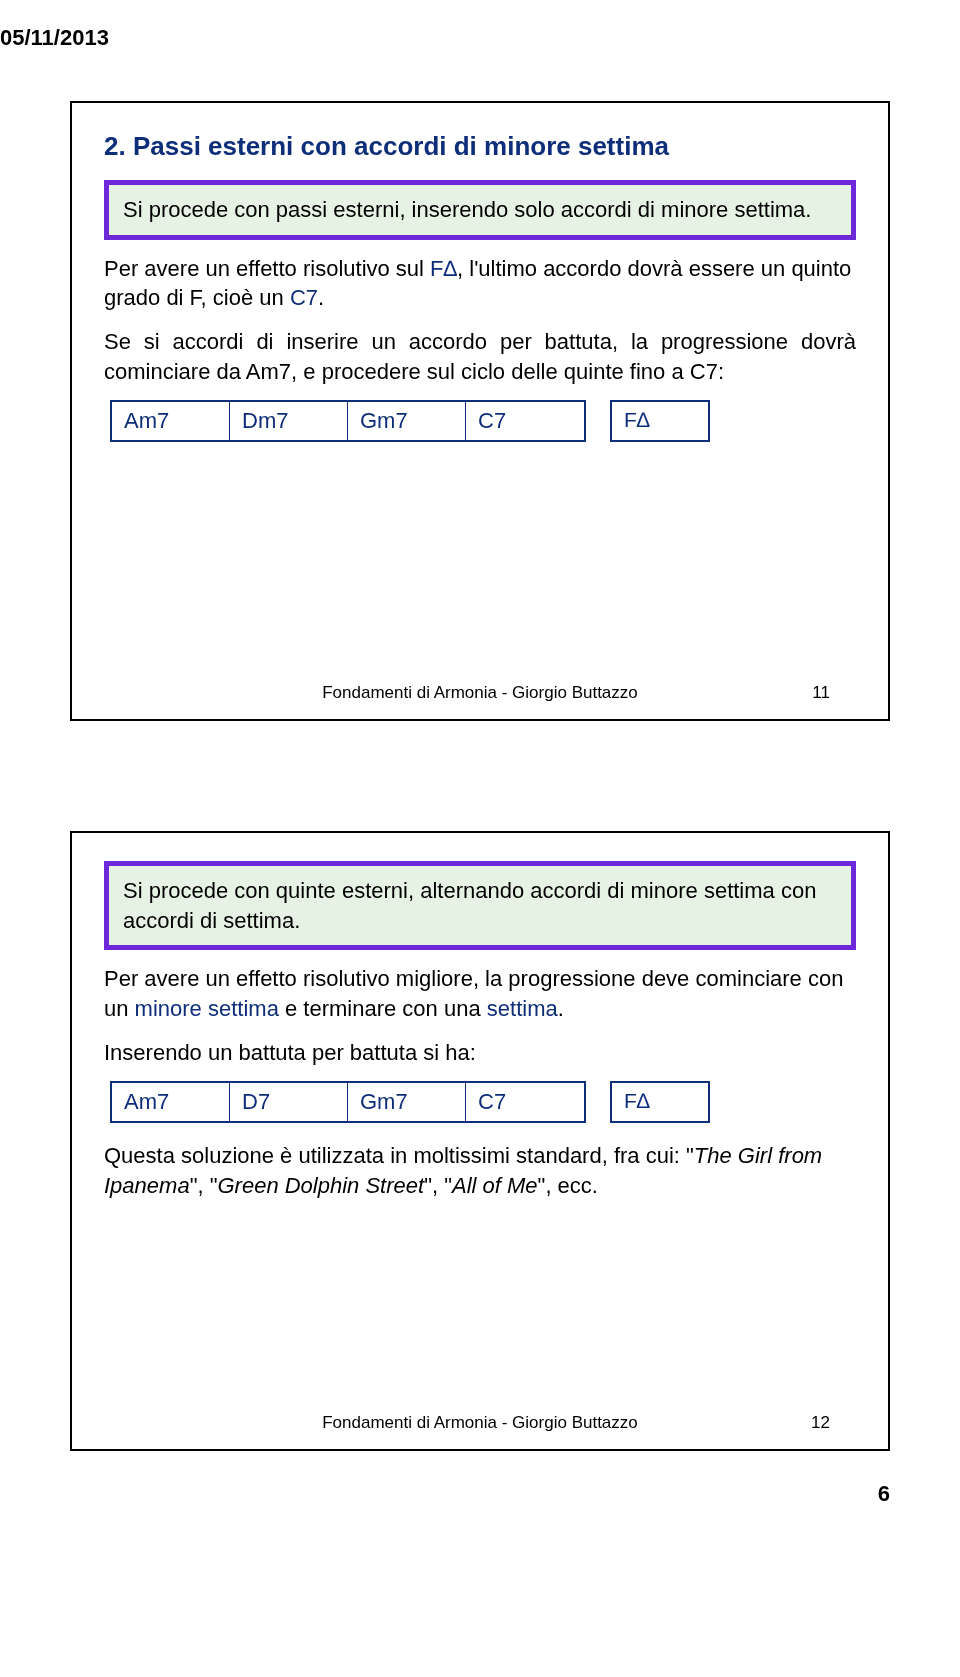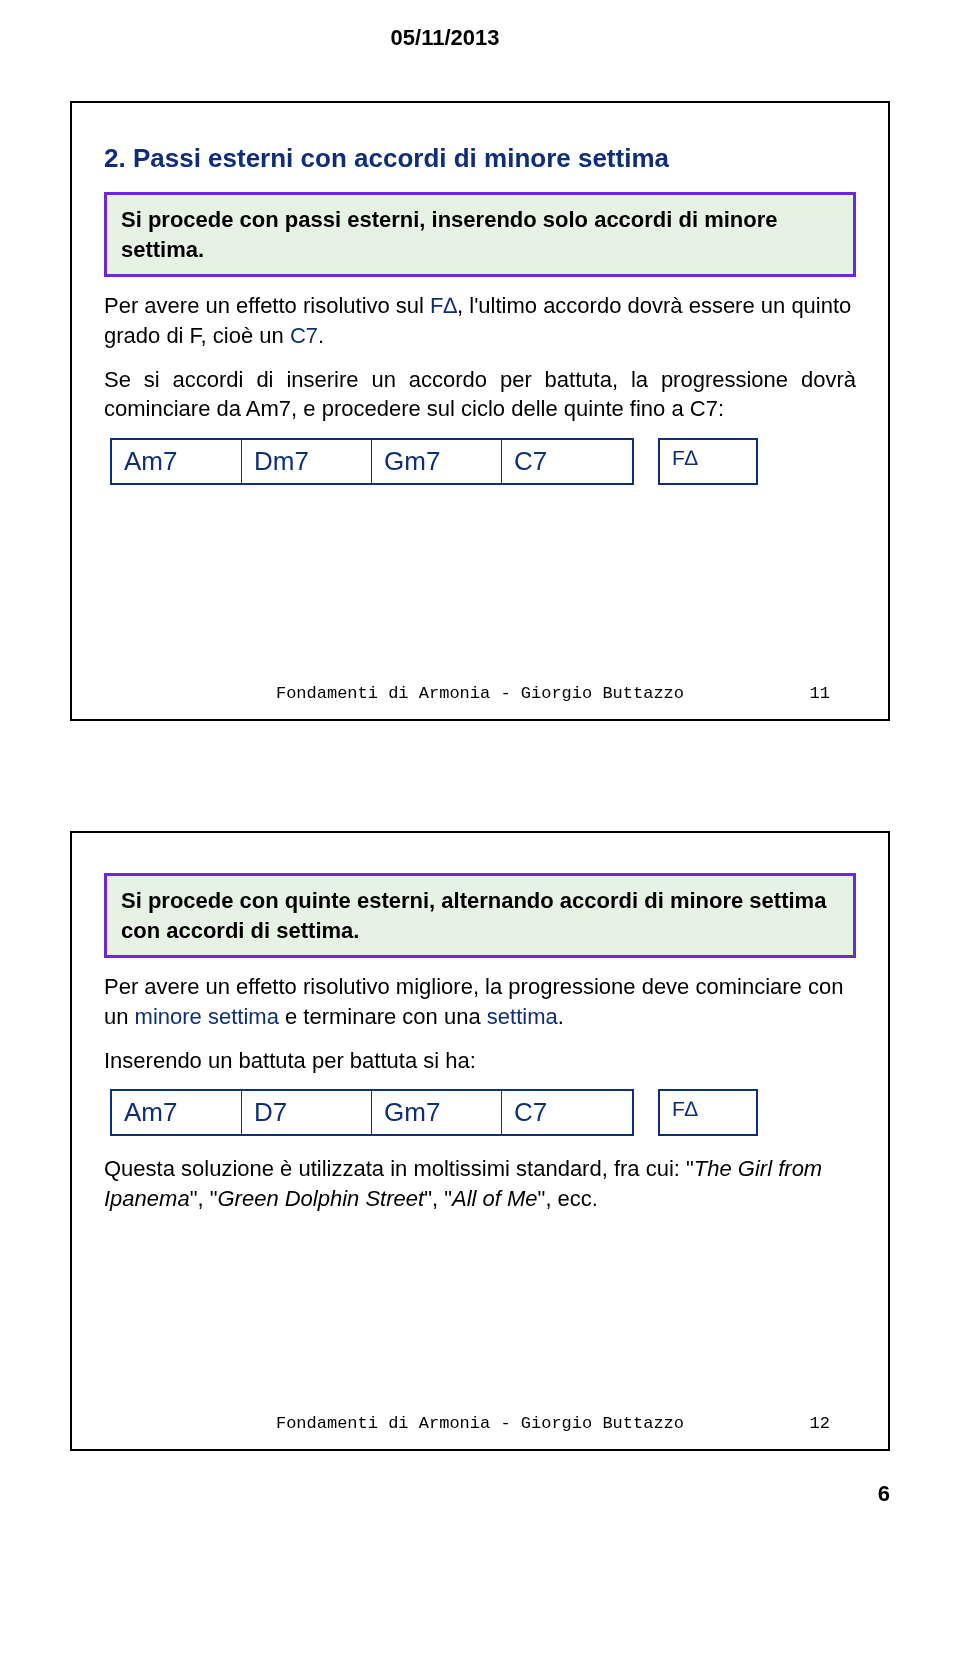--- a/index.html
+++ b/index.html
@@ -5,46 +5,45 @@
   * { box-sizing: border-box; margin: 0; padding: 0; }
   body {
     background: #ffffff;
     font-family: Arial, Helvetica, sans-serif;
     width: 960px;
     margin: 0 auto;
     color: #000;
     font-size: 22px;
   }
   .page-date {
-    text-align: center;
+    text-align: left;
     padding: 25px 70px 0 0;
     font-weight: bold;
     font-size: 22px;
   }
   .slide {
     border: 2px solid #000;
     margin: 50px 70px 0 70px;
-    padding: 40px 32px 20px 32px;
+    padding: 28px 32px 20px 32px;
     position: relative;
     min-height: 620px;
   }
   .slide-title {
     color: #0e2e7a;
     font-weight: bold;
     font-size: 26px;
     margin-bottom: 18px;
   }
   .callout {
     background: #e6f2e3;
-    border: 3px solid #6d28d9;
+    border: 5px solid #6d28d9;
     padding: 10px 14px;
     margin-bottom: 14px;
     font-size: 22px;
     line-height: 1.35;
-    font-weight: bold;
   }
   .para {
     font-size: 22px;
     line-height: 1.35;
     margin-bottom: 14px;
   }
   .para.justify { text-align: justify; }
   .blue { color: #0e2e7a; }
   .italic { font-style: italic; }
   .chord-row {
@@ -53,47 +52,47 @@
     margin: 14px 0 18px 0;
     padding-left: 6px;
   }
   .chord-group {
     display: flex;
     border: 2px solid #0e2e7a;
     overflow: hidden;
   }
   .chord {
     color: #0e2e7a;
-    font-size: 26px;
+    font-size: 22px;
     font-weight: normal;
     padding: 6px 0;
     text-align: left;
     padding-left: 12px;
     border-right: 1px solid #0e2e7a;
-    width: 130px;
+    width: 118px;
   }
   .chord:last-child { border-right: none; }
   .chord-single {
     border: 2px solid #0e2e7a;
     color: #0e2e7a;
     font-size: 21px;
     padding: 6px 0 6px 12px;
     width: 100px;
     text-align: left;
   }
   .footer {
     position: absolute;
     bottom: 16px;
     left: 0;
     right: 0;
     display: flex;
     justify-content: center;
     align-items: flex-start;
     font-size: 17px;
-    font-family: Liberation Mono, monospace;
+    font-family: Liberation Sans, sans-serif;
   }
   .footer-label { }
   .footer-num {
     position: absolute;
     right: 58px;
   }
   .page-num {
     text-align: right;
     padding: 30px 70px 25px 0;
     font-weight: bold;

